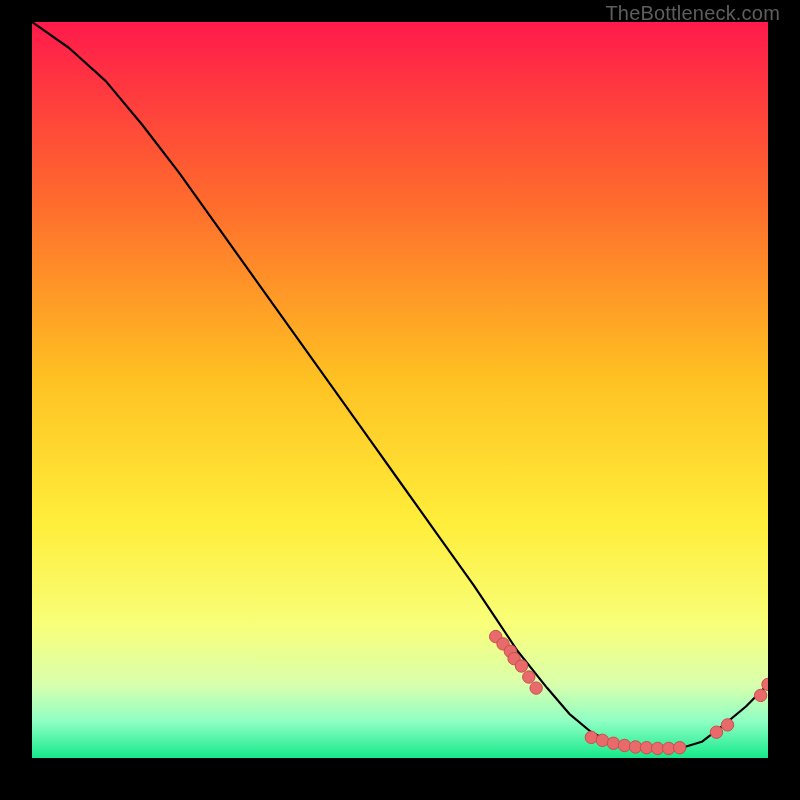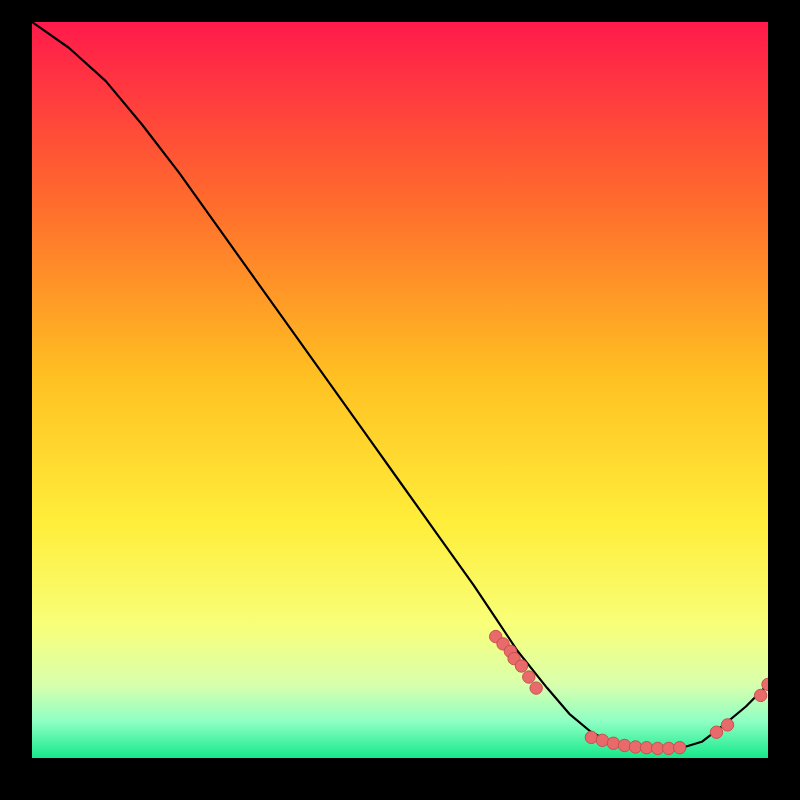--- a/index.html
+++ b/index.html
@@ -34,20 +34,21 @@
     letter-spacing: 0.2px;
     font-weight: 400;
     user-select: none;
   }
   svg { display: block; }
 </style>
 </head>
 <body>
 
 <div class="stage">
+  <div class="watermark">TheBottleneck.com</div>
   <div class="plot">
     <svg id="chart-svg" width="736" height="736" viewBox="0 0 736 736">
       <defs>
         <linearGradient id="bgGrad" x1="0" y1="0" x2="0" y2="1">
           <stop id="g0" offset="0%" stop-color="#ff1a4b"></stop>
           <stop id="g1" offset="24%" stop-color="#ff6a2d"></stop>
           <stop id="g2" offset="48%" stop-color="#ffc022"></stop>
           <stop id="g3" offset="68%" stop-color="#ffee3a"></stop>
           <stop id="g4" offset="82%" stop-color="#f8ff7a"></stop>
           <stop id="g5" offset="90%" stop-color="#d9ffad"></stop>

